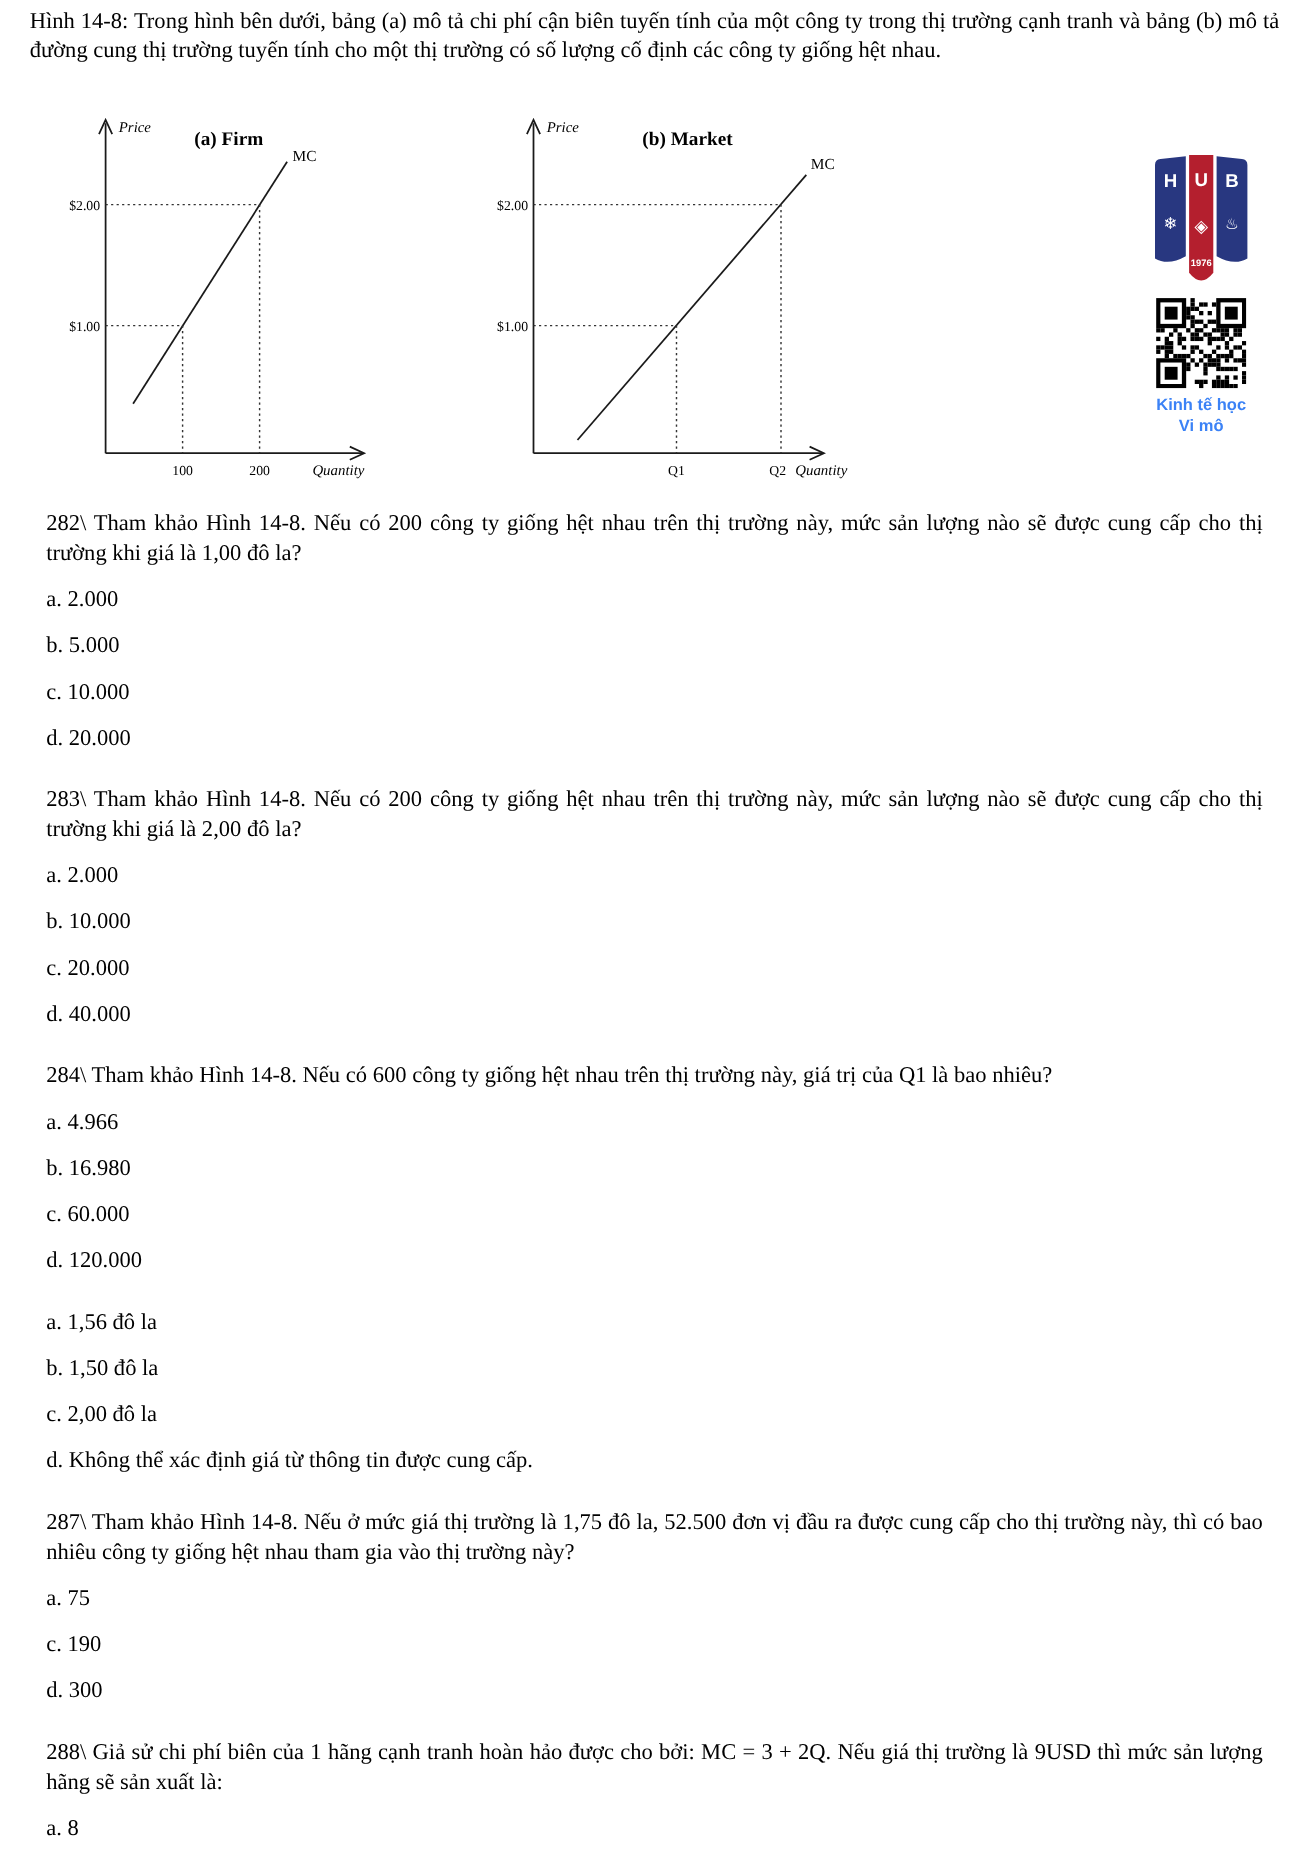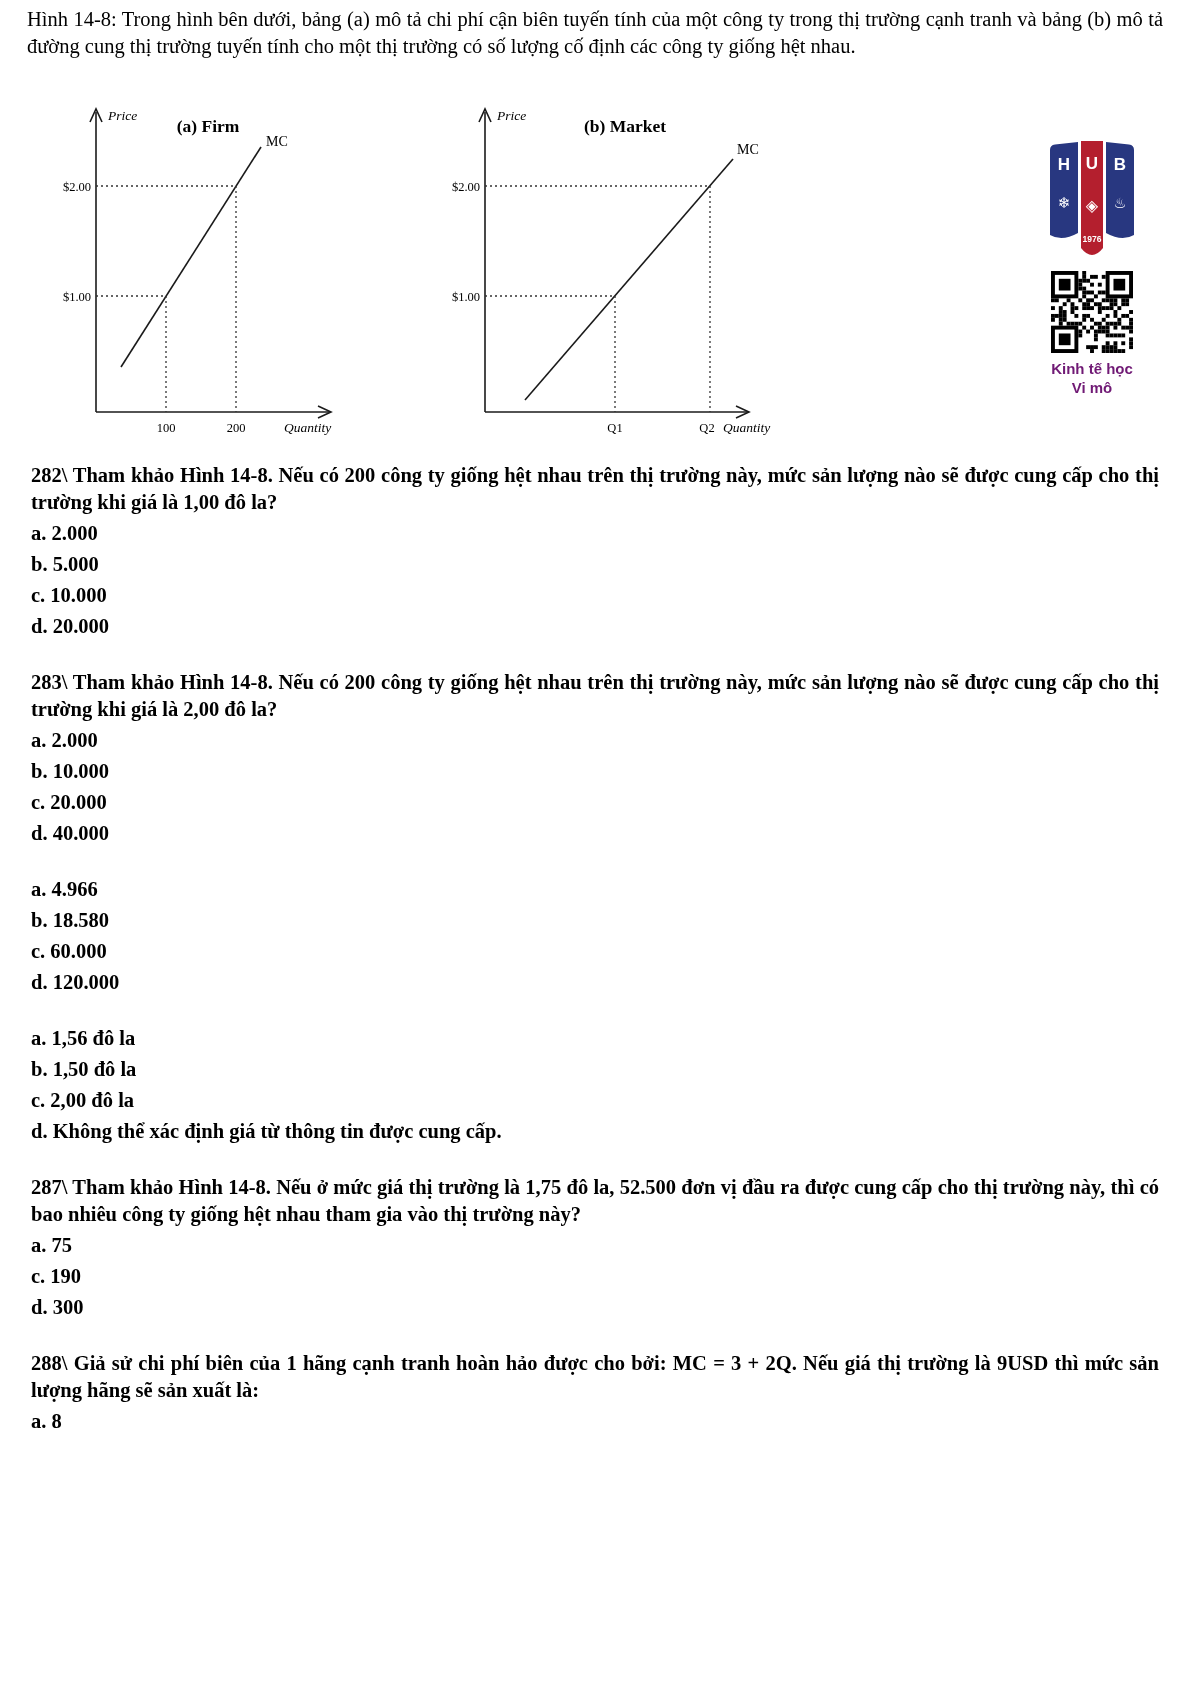--- a/index.html
+++ b/index.html
@@ -11,21 +11,21 @@
   .figure{position:relative;height:352px;margin-top:36px;}
   .chart{position:absolute;top:0;}
   #chart-a{left:46px;}
   #chart-b{left:430px;}
   .logo-block{position:absolute;left:1040px;top:40px;width:104px;display:flex;flex-direction:column;align-items:center;}
   .qr{width:82px;height:82px;margin-top:7px;}
   .caption{font-family:"Liberation Sans", sans-serif;font-weight:bold;font-size:15px;line-height:19px;
     text-align:center;margin-top:6px;}
   .questions{margin:14px 27px 0;font-size:20.5px;}
   .question{margin-bottom:29px;}
-  .question p{margin:4px;line-height:27px;font-weight:bold;}
+  .question p{margin:15px;line-height:27px;}
   .stem{text-align:justify;}
   svg text{font-family:"Liberation Serif", serif;}
   .logo-block svg text{font-family:"Liberation Sans", sans-serif;}
 </style>
 </head>
 <body>
 
 <p class="intro">Hình 14-8: Trong hình bên dưới, bảng (a) mô tả chi phí cận biên tuyến tính của một công ty trong thị trường cạnh tranh và bảng (b) mô tả đường cung thị trường tuyến tính cho một thị trường có số lượng cố định các công ty giống hệt nhau.</p>
 
 <div class="figure">
@@ -235,21 +235,21 @@
         <rect x="0" y="0" width="33.333333333333336" height="33.333333333333336"></rect>
         <rect x="4.761904761904762" y="4.761904761904762" width="23.80952380952381" height="23.80952380952381" fill="#fff"></rect>
         <rect x="9.523809523809524" y="9.523809523809524" width="14.285714285714285" height="14.285714285714285"></rect>
         <rect x="66.66666666666667" y="0" width="33.333333333333336" height="33.333333333333336"></rect>
         <rect x="71.42857142857143" y="4.761904761904762" width="23.80952380952381" height="23.80952380952381" fill="#fff"></rect>
         <rect x="76.19047619047619" y="9.523809523809524" width="14.285714285714285" height="14.285714285714285"></rect>
         <rect x="0" y="66.66666666666667" width="33.333333333333336" height="33.333333333333336"></rect>
         <rect x="4.761904761904762" y="71.42857142857143" width="23.80952380952381" height="23.80952380952381" fill="#fff"></rect>
         <rect x="9.523809523809524" y="76.19047619047619" width="14.285714285714285" height="14.285714285714285"></rect>
       </svg>
-    <div class="caption" style="color:#701a75">
+    <div class="caption" style="color:#3b82f6">
       <div>Kinh tế học</div>
       <div>Vi mô</div>
     </div>
   </div>
 </div>
 
 <div class="questions" id="questions">
     <section class="question">
       <p class="stem">282\ Tham khảo Hình 14-8. Nếu có 200 công ty giống hệt nhau trên thị trường này, mức sản lượng nào sẽ được cung cấp cho thị trường khi giá là 1,00 đô la?</p>
       <p class="option">a. 2.000</p>
@@ -258,22 +258,23 @@
       <p class="option">d. 20.000</p>
     </section>
     <section class="question">
       <p class="stem">283\ Tham khảo Hình 14-8. Nếu có 200 công ty giống hệt nhau trên thị trường này, mức sản lượng nào sẽ được cung cấp cho thị trường khi giá là 2,00 đô la?</p>
       <p class="option">a. 2.000</p>
       <p class="option">b. 10.000</p>
       <p class="option">c. 20.000</p>
       <p class="option">d. 40.000</p>
     </section>
     <section class="question">
+      <p class="stem">284\ Tham khảo Hình 14-8. Nếu có 600 công ty giống hệt nhau trên thị trường này, giá trị của Q1 là bao nhiêu?</p>
       <p class="option">a. 4.966</p>
-      <p class="option">b. 18.580</p>
+      <p class="option">b. 16.980</p>
       <p class="option">c. 60.000</p>
       <p class="option">d. 120.000</p>
     </section>
     <section class="question">
       <p class="option">a. 1,56 đô la</p>
       <p class="option">b. 1,50 đô la</p>
       <p class="option">c. 2,00 đô la</p>
       <p class="option">d. Không thể xác định giá từ thông tin được cung cấp.</p>
     </section>
     <section class="question">

